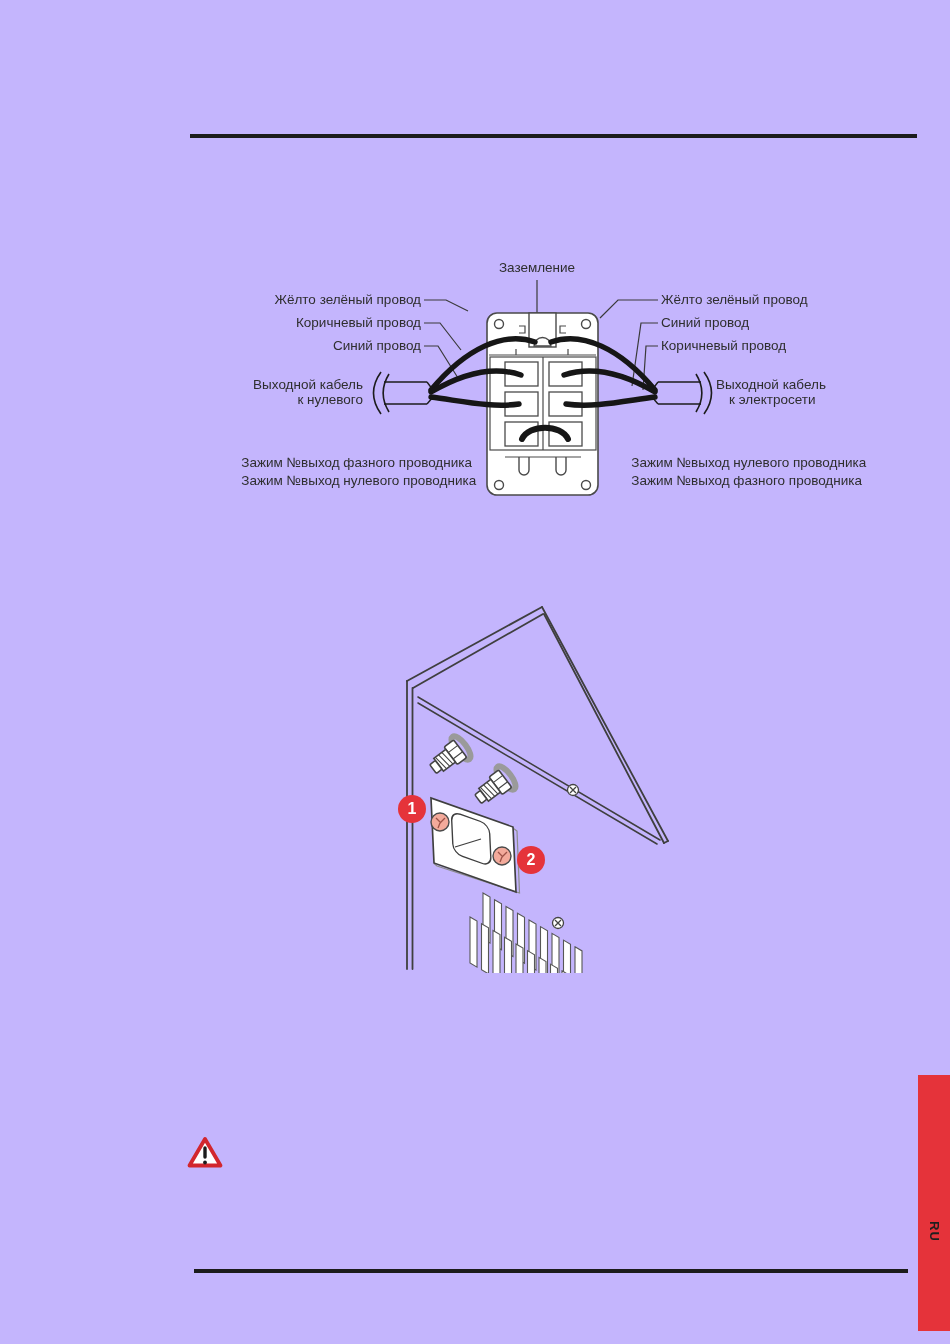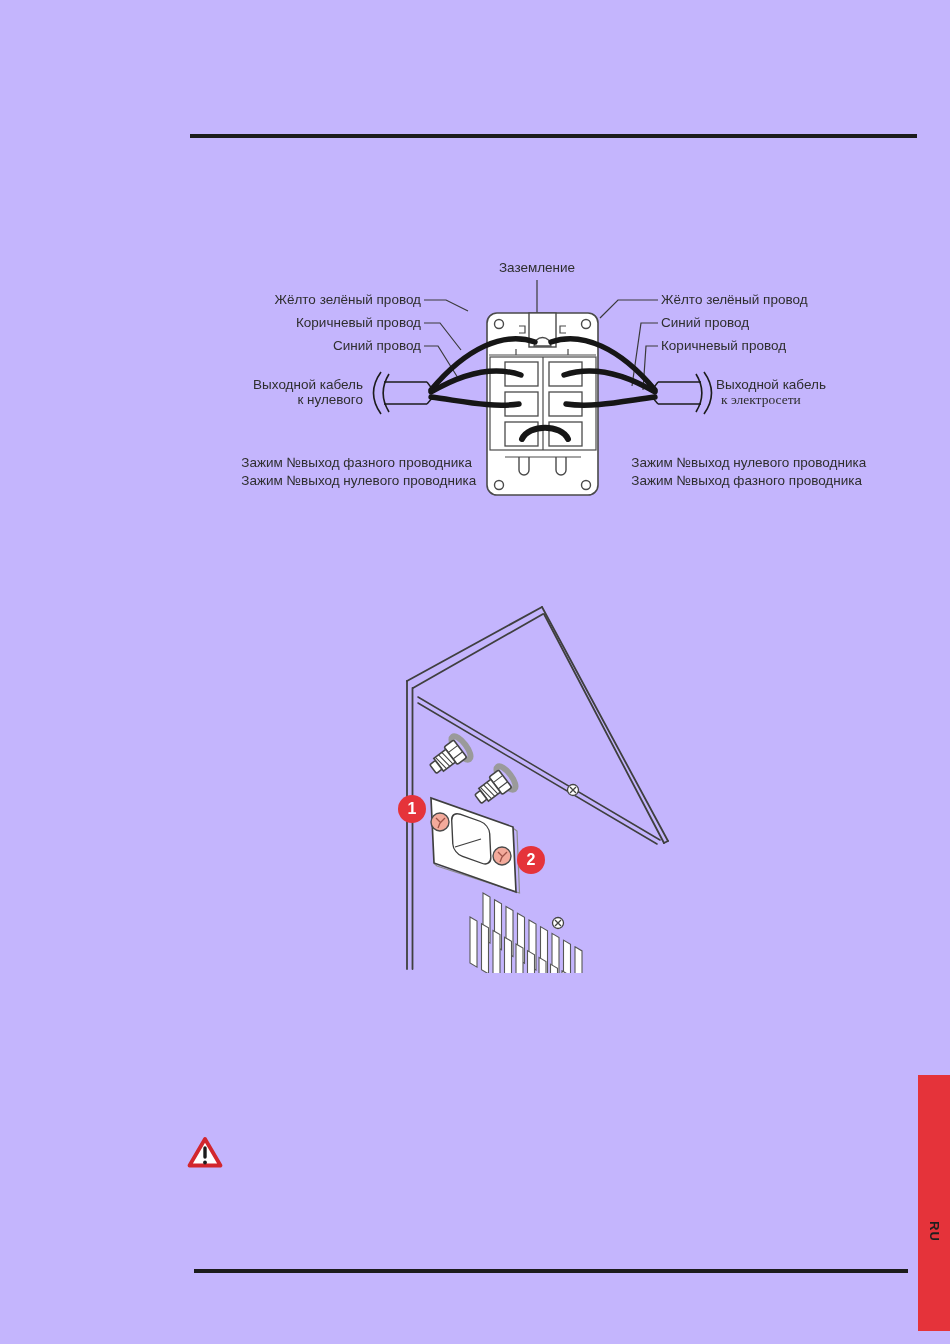--- a/index.html
+++ b/index.html
@@ -11,21 +11,21 @@
   .rule.top{left:190px;top:134px;width:727px;}
   .rule.bottom{left:194px;top:1269px;width:714px;}
   svg.art{position:absolute;left:0;top:0;}
   .lbl{position:absolute;font-size:13.5px;line-height:15px;white-space:nowrap;color:#2e2e2e;}
   .lbl.r{text-align:right;}
   .ground-lbl{left:537px;top:260px;transform:translateX(-50%);}
   .wl-l1{right:529px;top:292px;} .wl-l2{right:529px;top:315px;} .wl-l3{right:529px;top:338px;}
   .wl-r1{left:661px;top:292px;} .wl-r2{left:661px;top:315px;} .wl-r3{left:661px;top:338px;}
   .cable-out{right:587px;top:377px;text-align:right;}
   .cable-in{left:716px;top:377px;}
-  .cable-in .l2{margin-left:5px;font-family:Liberation Serif, serif;}
+  .cable-in .l2{margin-left:13px;}
   .trow{position:absolute;font-size:13.5px;line-height:16px;white-space:nowrap;}
   .trow .clamp{display:inline-block;text-align:right;}
   .trow.left .clamp{width:75px;}
   .trow.right .clamp{width:73px;}
   .trow.l1{left:226px;top:455px;} .trow.l2{left:226px;top:473px;}
   .trow.r1{left:618px;top:455px;} .trow.r2{left:618px;top:473px;}
   .badge{
     position:absolute;width:28px;height:28px;border-radius:50%;
     background:#e5333a;color:#ffffff;display:flex;align-items:center;justify-content:center;
     font-size:16px;font-weight:bold;

